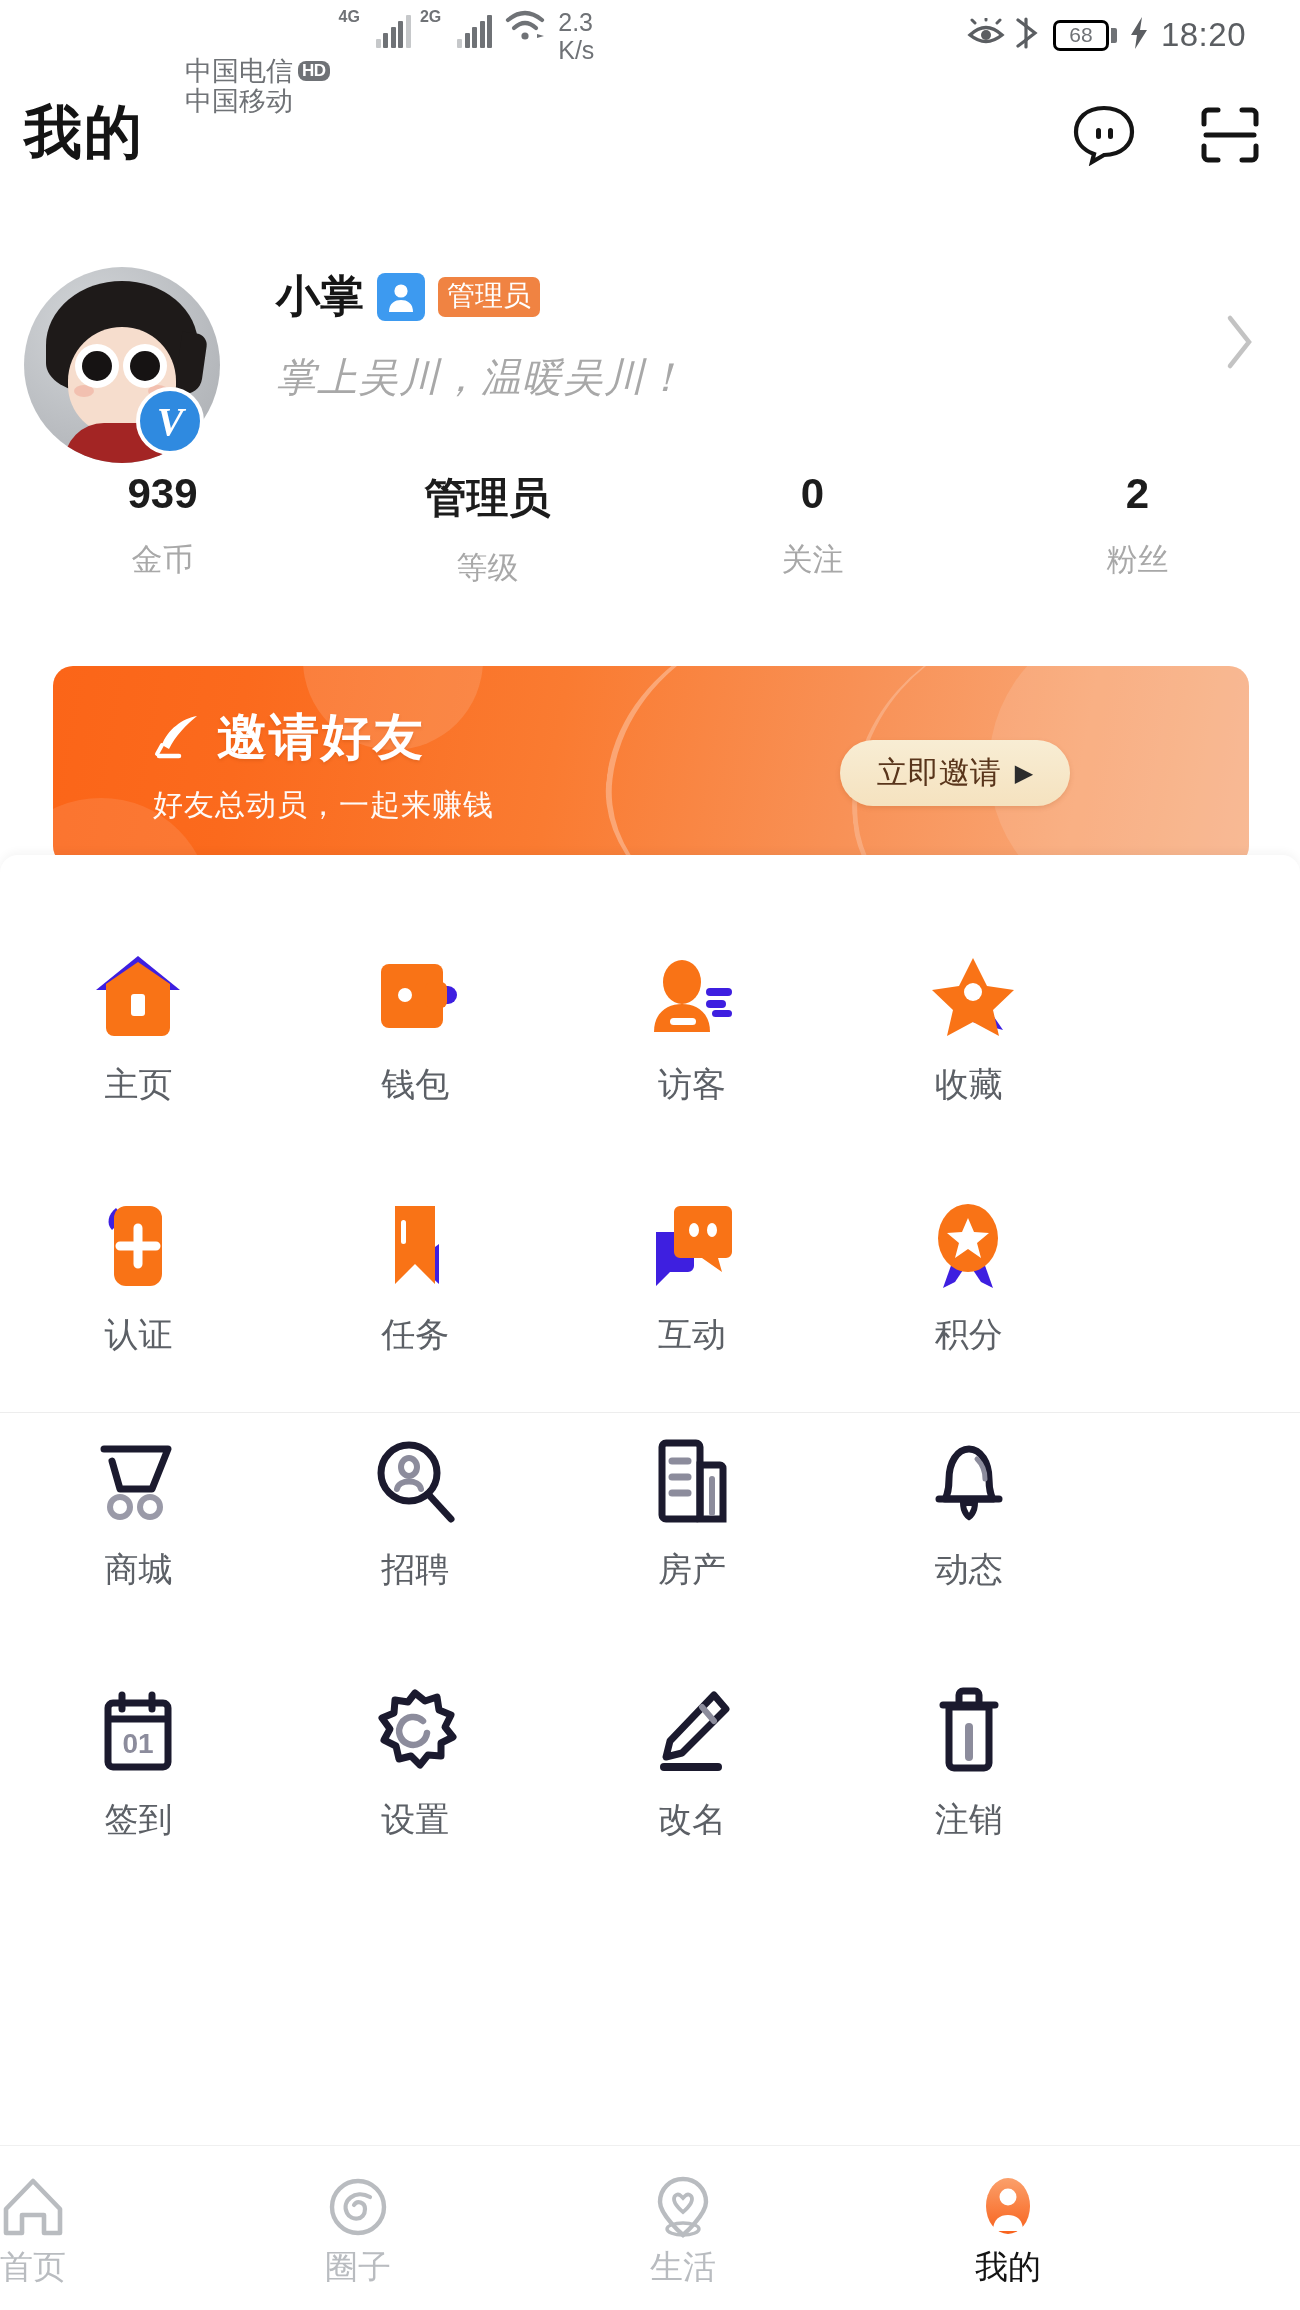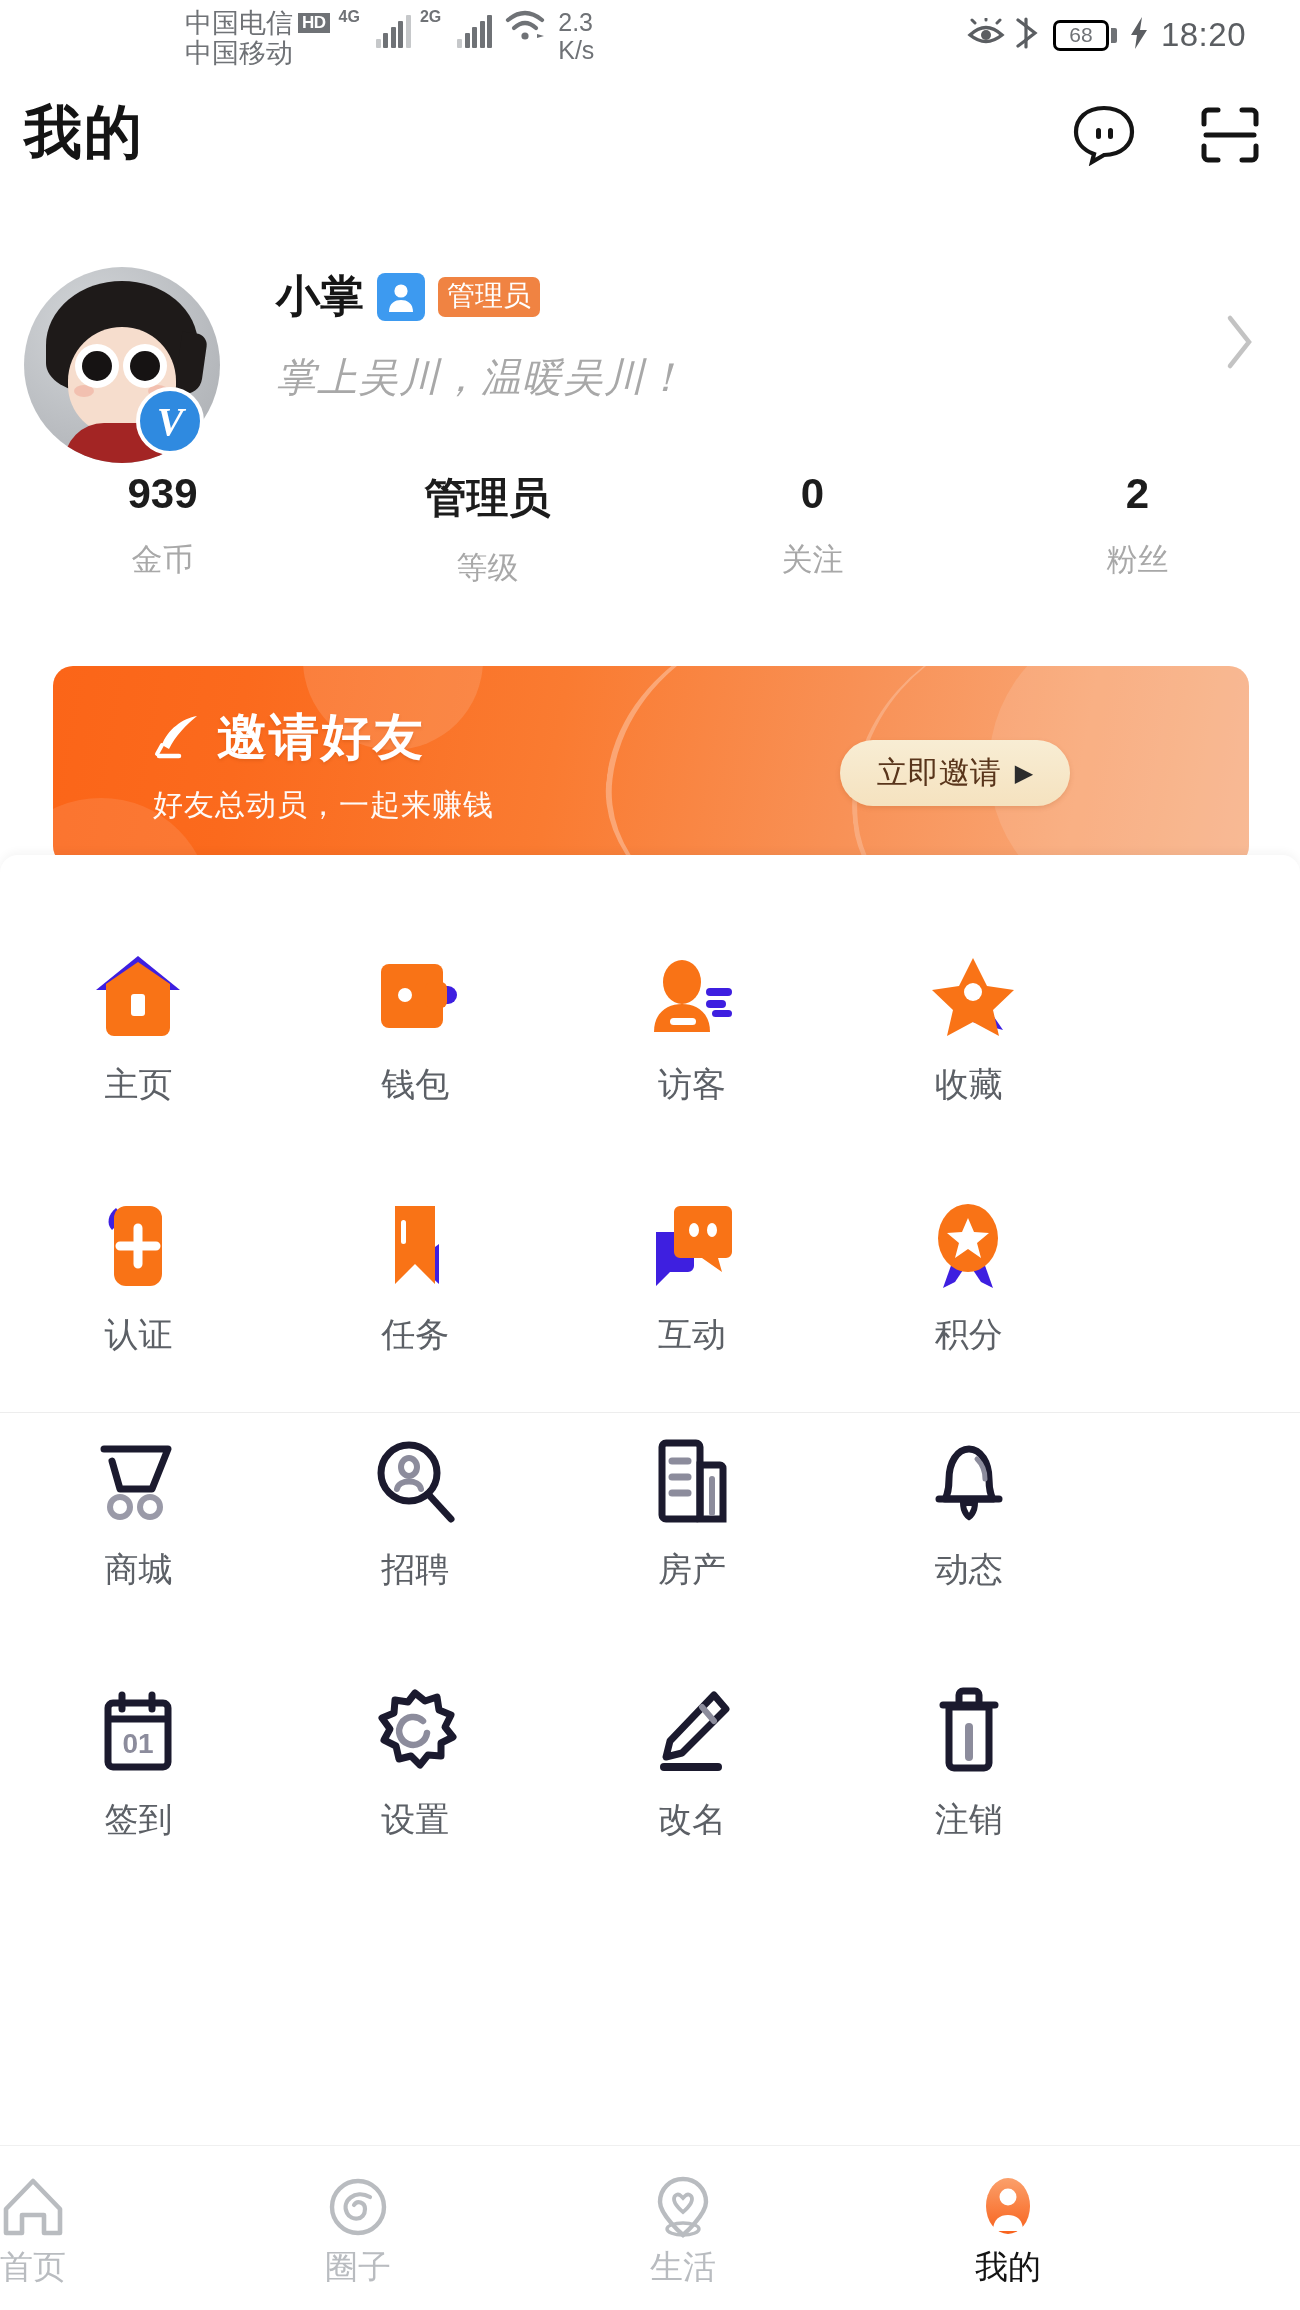--- a/index.html
+++ b/index.html
@@ -8,25 +8,25 @@
     font-family:"Liberation Sans","DejaVu Sans",sans-serif;
     background:#ffffff; overflow:hidden;
   }
   #screen{ position:relative; width:1300px; height:2310px; background:#fff; }
 
   
   .statusbar{ position:absolute; left:0; top:0; width:1300px; height:82px; }
   .sb-left{ position:absolute; left:185px; top:8px; display:flex; align-items:flex-start; }
   .carriers{ display:flex; flex-direction:column; line-height:1.12; }
   .carrier{ font-size:27px; color:#6f7276; white-space:nowrap; }
-  .carrier-row{ display:flex; align-items:center; gap:5px; }
+  .carrier-row{ display:flex; align-items:center; gap:5px;margin-top:48px; }
   .hd-badge{
     display:inline-flex; align-items:center; justify-content:center;
     background:#6f7276; color:#fff; font-size:17px; font-weight:bold;
-    border-radius:0; padding:1px 4px 2px; line-height:1; letter-spacing:-0.5px;
+    border-radius:8px; padding:1px 4px 2px; line-height:1; letter-spacing:-0.5px;
   }
   .sig-group{ display:flex; align-items:flex-end; gap:16px; margin-left:9px; padding-bottom:6px; }
   .gen-label{ font-size:16px; color:#6f7276; font-weight:bold; margin-bottom:22px; }
   .bars{ display:flex; align-items:flex-end; gap:2.5px; height:34px; }
   .bars i{ display:block; width:5px; background:#6f7276; border-radius:1px; }
   .bars i.dim{ background:#c6c8ca; }
   .wifi-ic{ margin-left:12px; margin-bottom:5px; }
   .netspeed{ margin-left:12px; font-size:25px; color:#6f7276; line-height:1.12;
     display:flex; flex-direction:column; align-items:flex-start; }
   .sb-right{ position:absolute; right:54px; top:16px; display:flex; align-items:center; gap:11px; }

